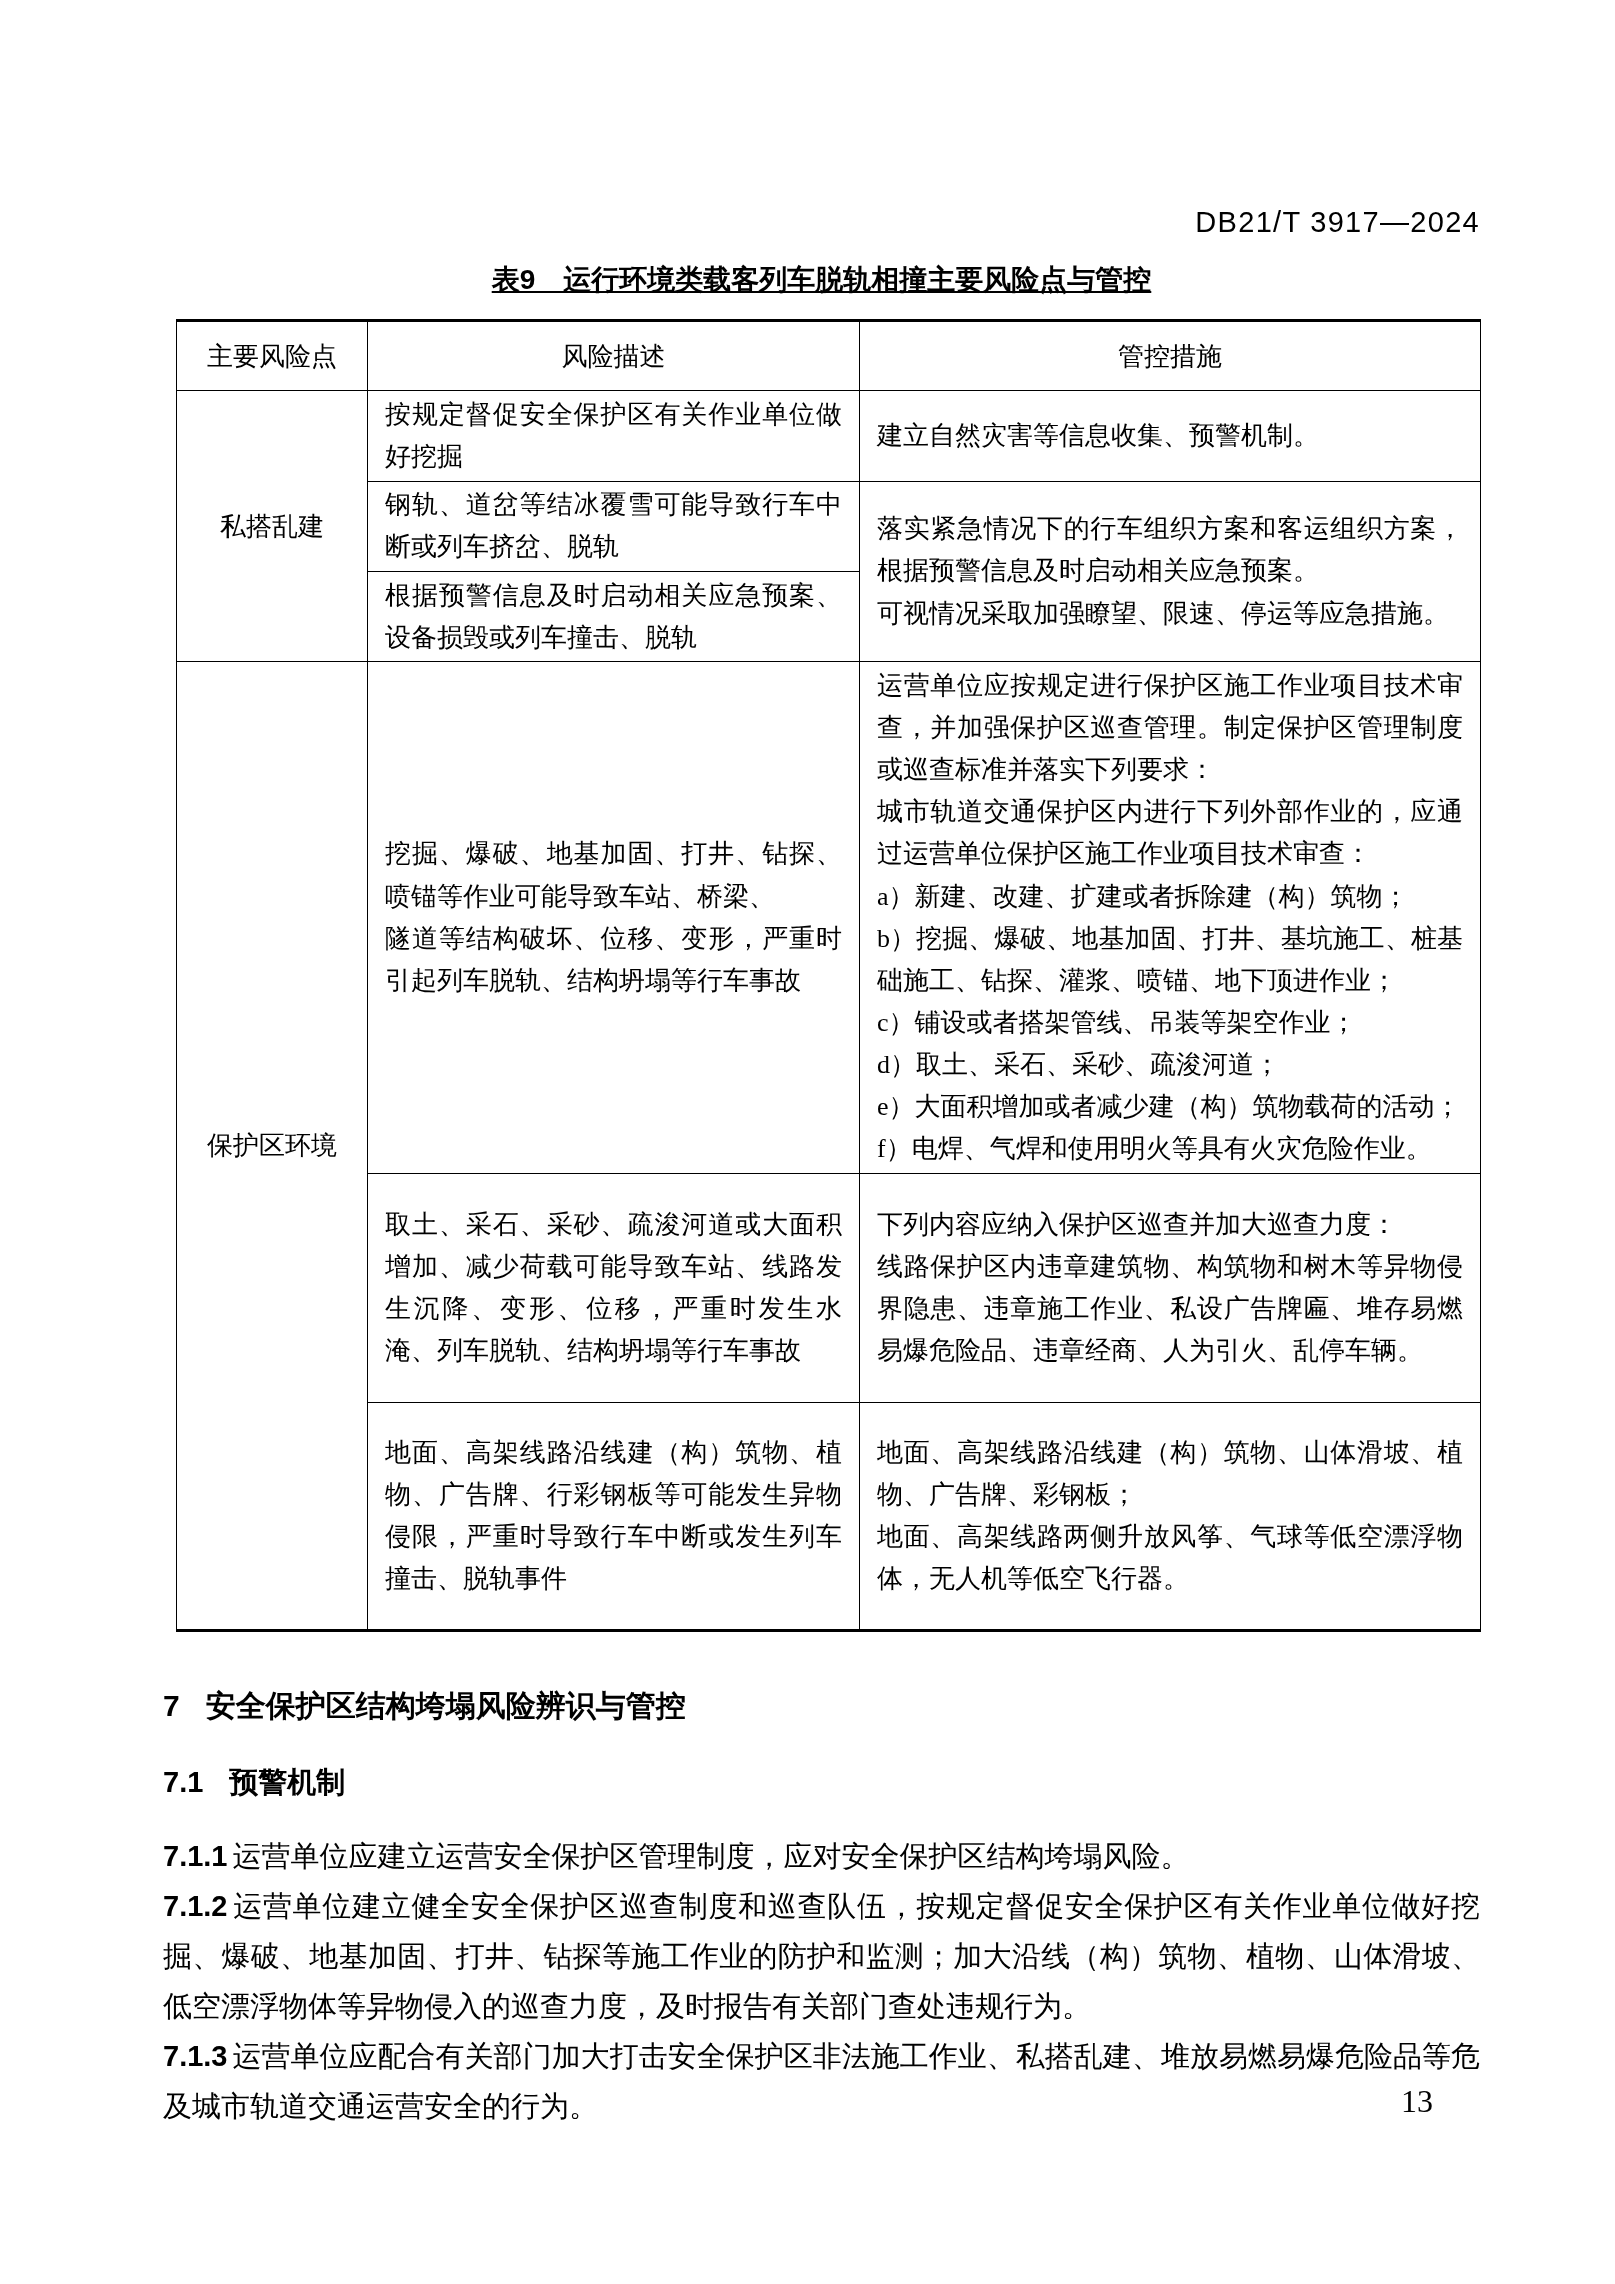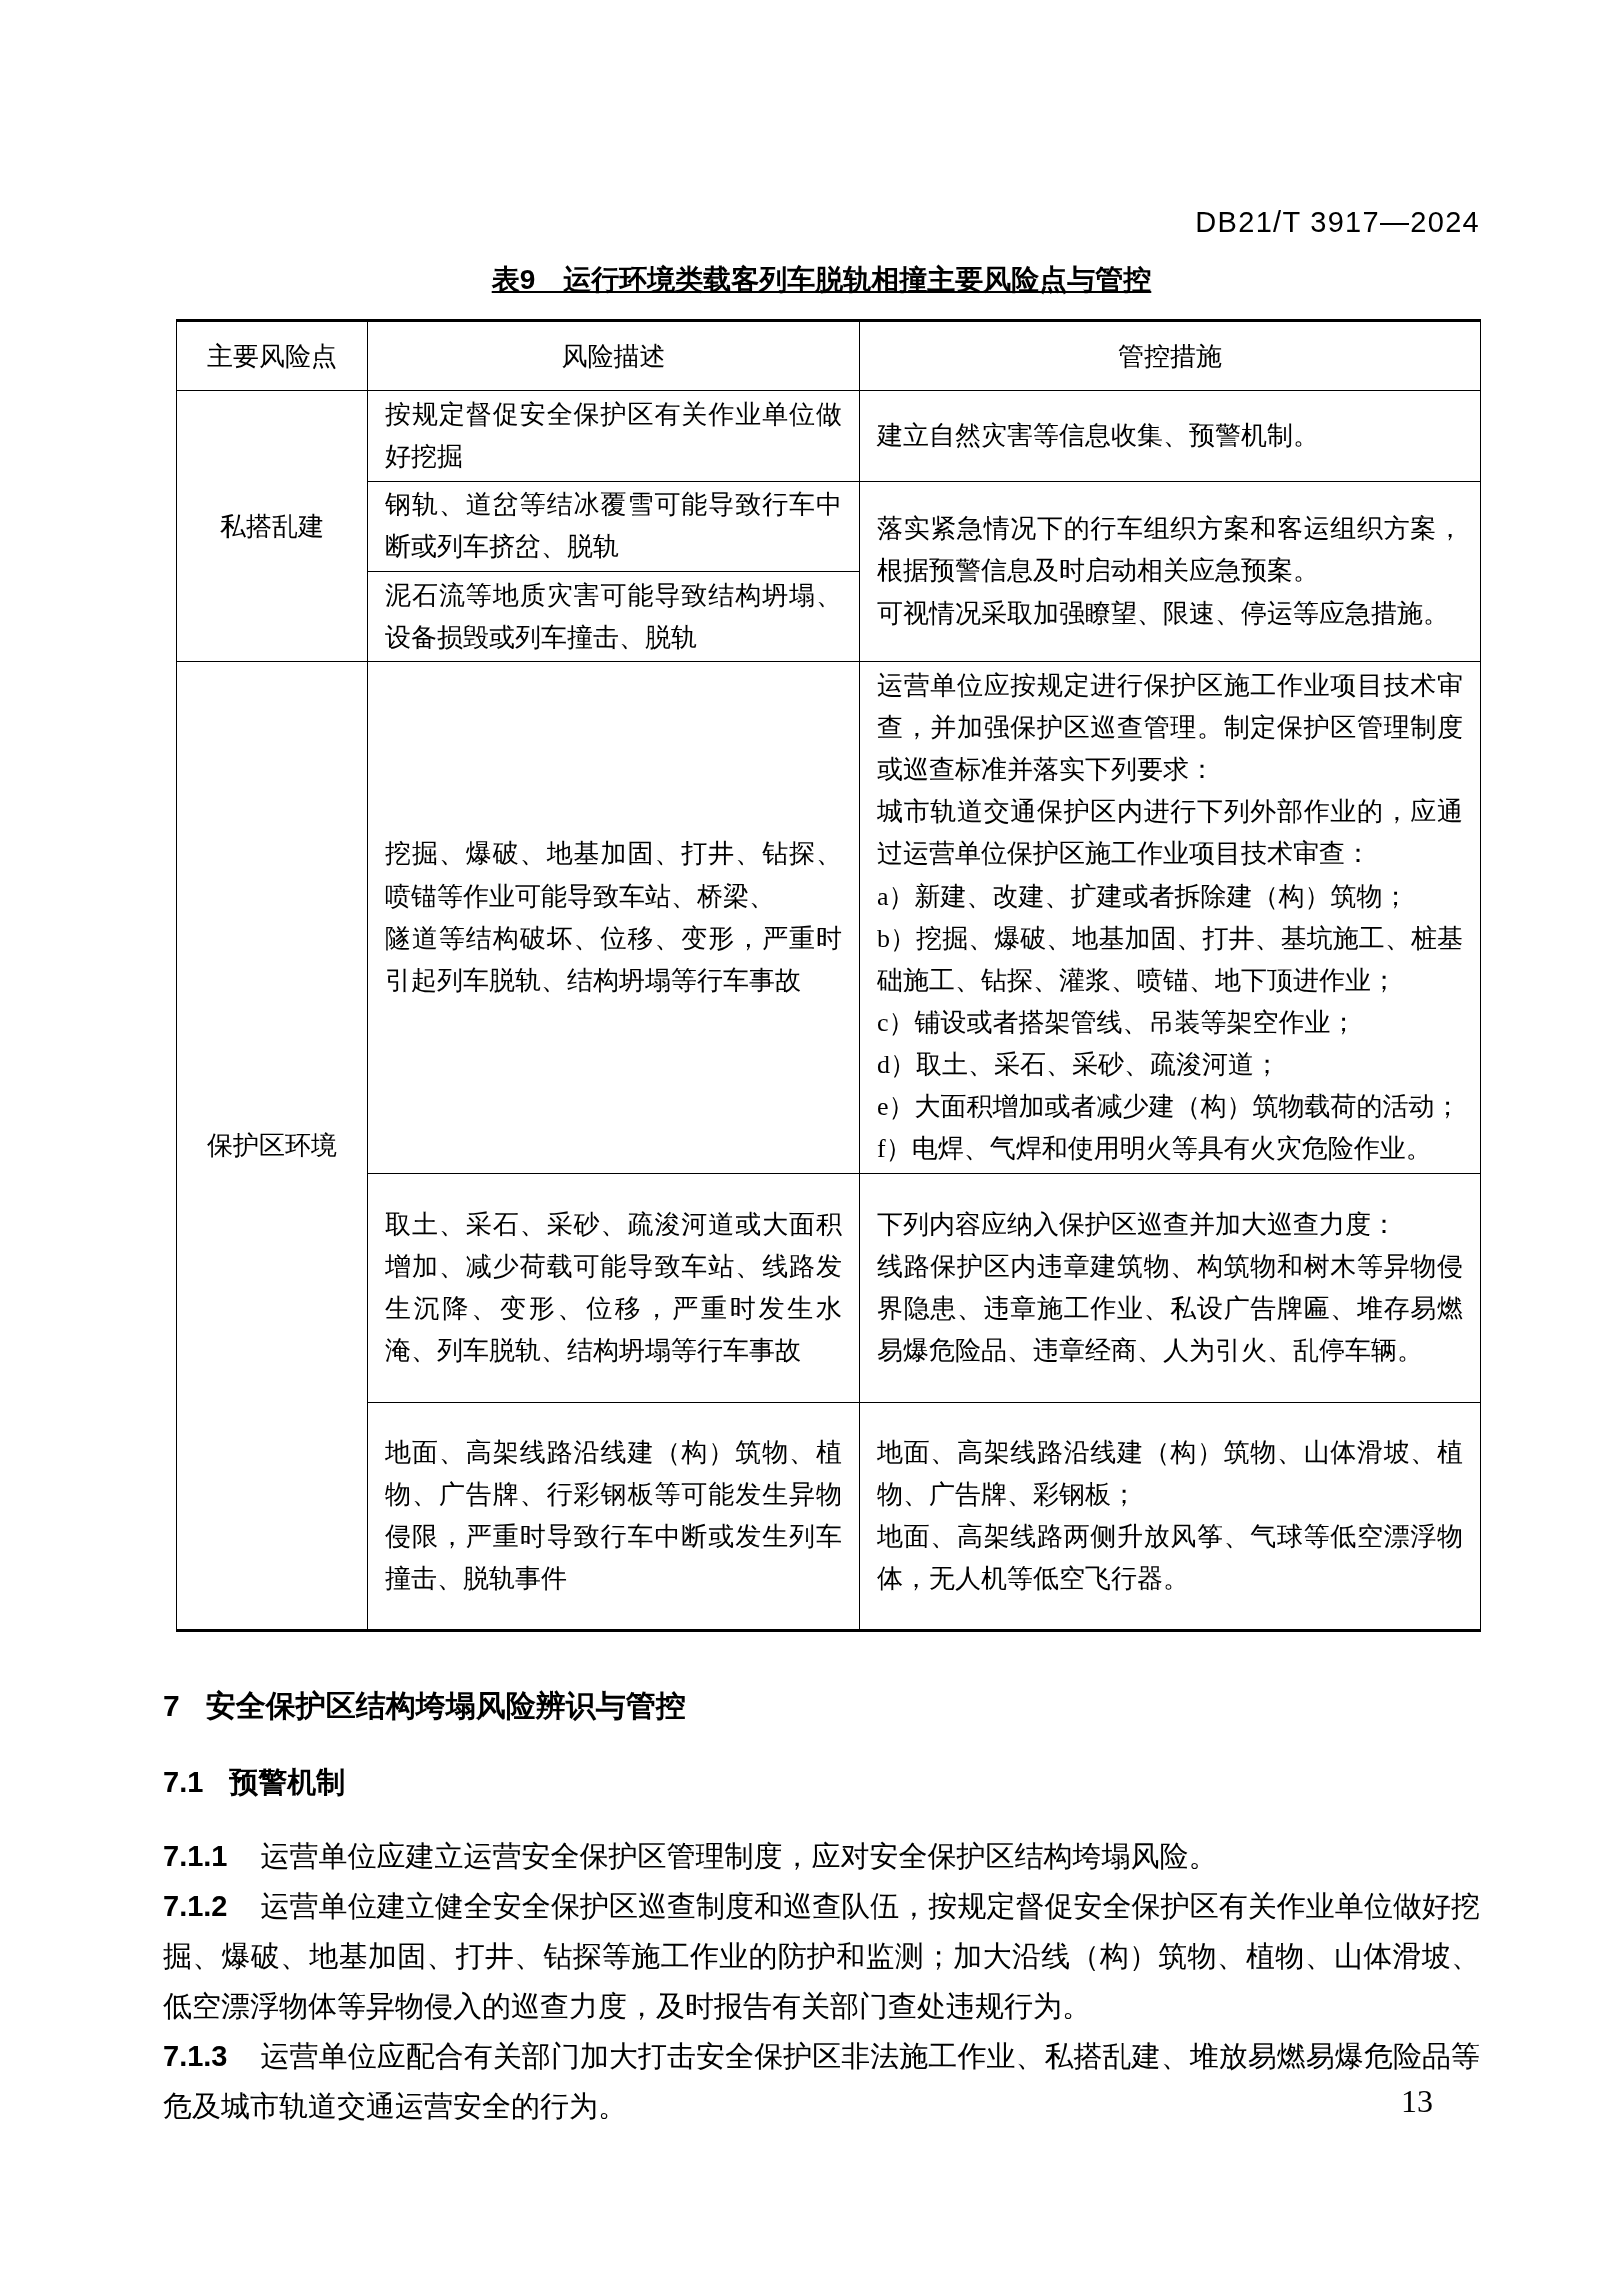--- a/index.html
+++ b/index.html
@@ -62,21 +62,21 @@
     margin-top:40px;
     font-family:"Liberation Sans","DejaVu Sans",sans-serif;
     font-weight:700;font-size:29px;line-height:1.25;
   }
   .sec-num{display:inline-block;margin-right:26px;}
   .clauses{margin-top:30px;font-size:29px;line-height:1.73;text-align:justify;}
   .clause{margin:0;}
   .clause-num{
     font-family:"Liberation Sans","DejaVu Sans",sans-serif;
     font-weight:700;
-    margin-right:33px;
+    margin-right:5px;
   }
   .page-number{
     position:absolute;
     top:2083px;right:183px;
     font-size:32px;
     font-family:Liberation Serif, serif;
   }
 </style>
 </head>
 <body>
@@ -103,21 +103,21 @@
       <td class="c-center" rowspan="3">私搭乱建</td>
       <td class="c-text c-text-tight">按规定督促安全保护区有关作业单位做好挖掘</td>
       <td class="c-text">建立自然灾害等信息收集、预警机制。</td>
     </tr>
     <tr class="h-r2">
       <td class="c-text c-text-tight">钢轨、道岔等结冰覆雪可能导致行车中断或列车挤岔、脱轨</td>
       <td class="c-text" rowspan="2">落实紧急情况下的行车组织方案和客运组织方案，根据预警信息及时启动相关应急预案。
 可视情况采取加强瞭望、限速、停运等应急措施。</td>
     </tr>
     <tr class="h-r3">
-      <td class="c-text c-text-tight">泥石流等地质灾害可能导致结构坍塌、设备损毁或列车撞击、脱轨</td>
+      <td class="c-text c-text-tight">根据预警信息及时启动相关应急预案、设备损毁或列车撞击、脱轨</td>
     </tr>
     <tr class="h-r4">
       <td class="c-center" rowspan="3">保护区环境</td>
       <td class="c-text">挖掘、爆破、地基加固、打井、钻探、喷锚等作业可能导致车站、桥梁、
 隧道等结构破坏、位移、变形，严重时引起列车脱轨、结构坍塌等行车事故</td>
       <td class="c-text c-text-tight">运营单位应按规定进行保护区施工作业项目技术审查，并加强保护区巡查管理。制定保护区管理制度或巡查标准并落实下列要求：
 城市轨道交通保护区内进行下列外部作业的，应通过运营单位保护区施工作业项目技术审查：
 a）新建、改建、扩建或者拆除建（构）筑物；
 b）挖掘、爆破、地基加固、打井、基坑施工、桩基础施工、钻探、灌浆、喷锚、地下顶进作业；
 c）铺设或者搭架管线、吊装等架空作业；

